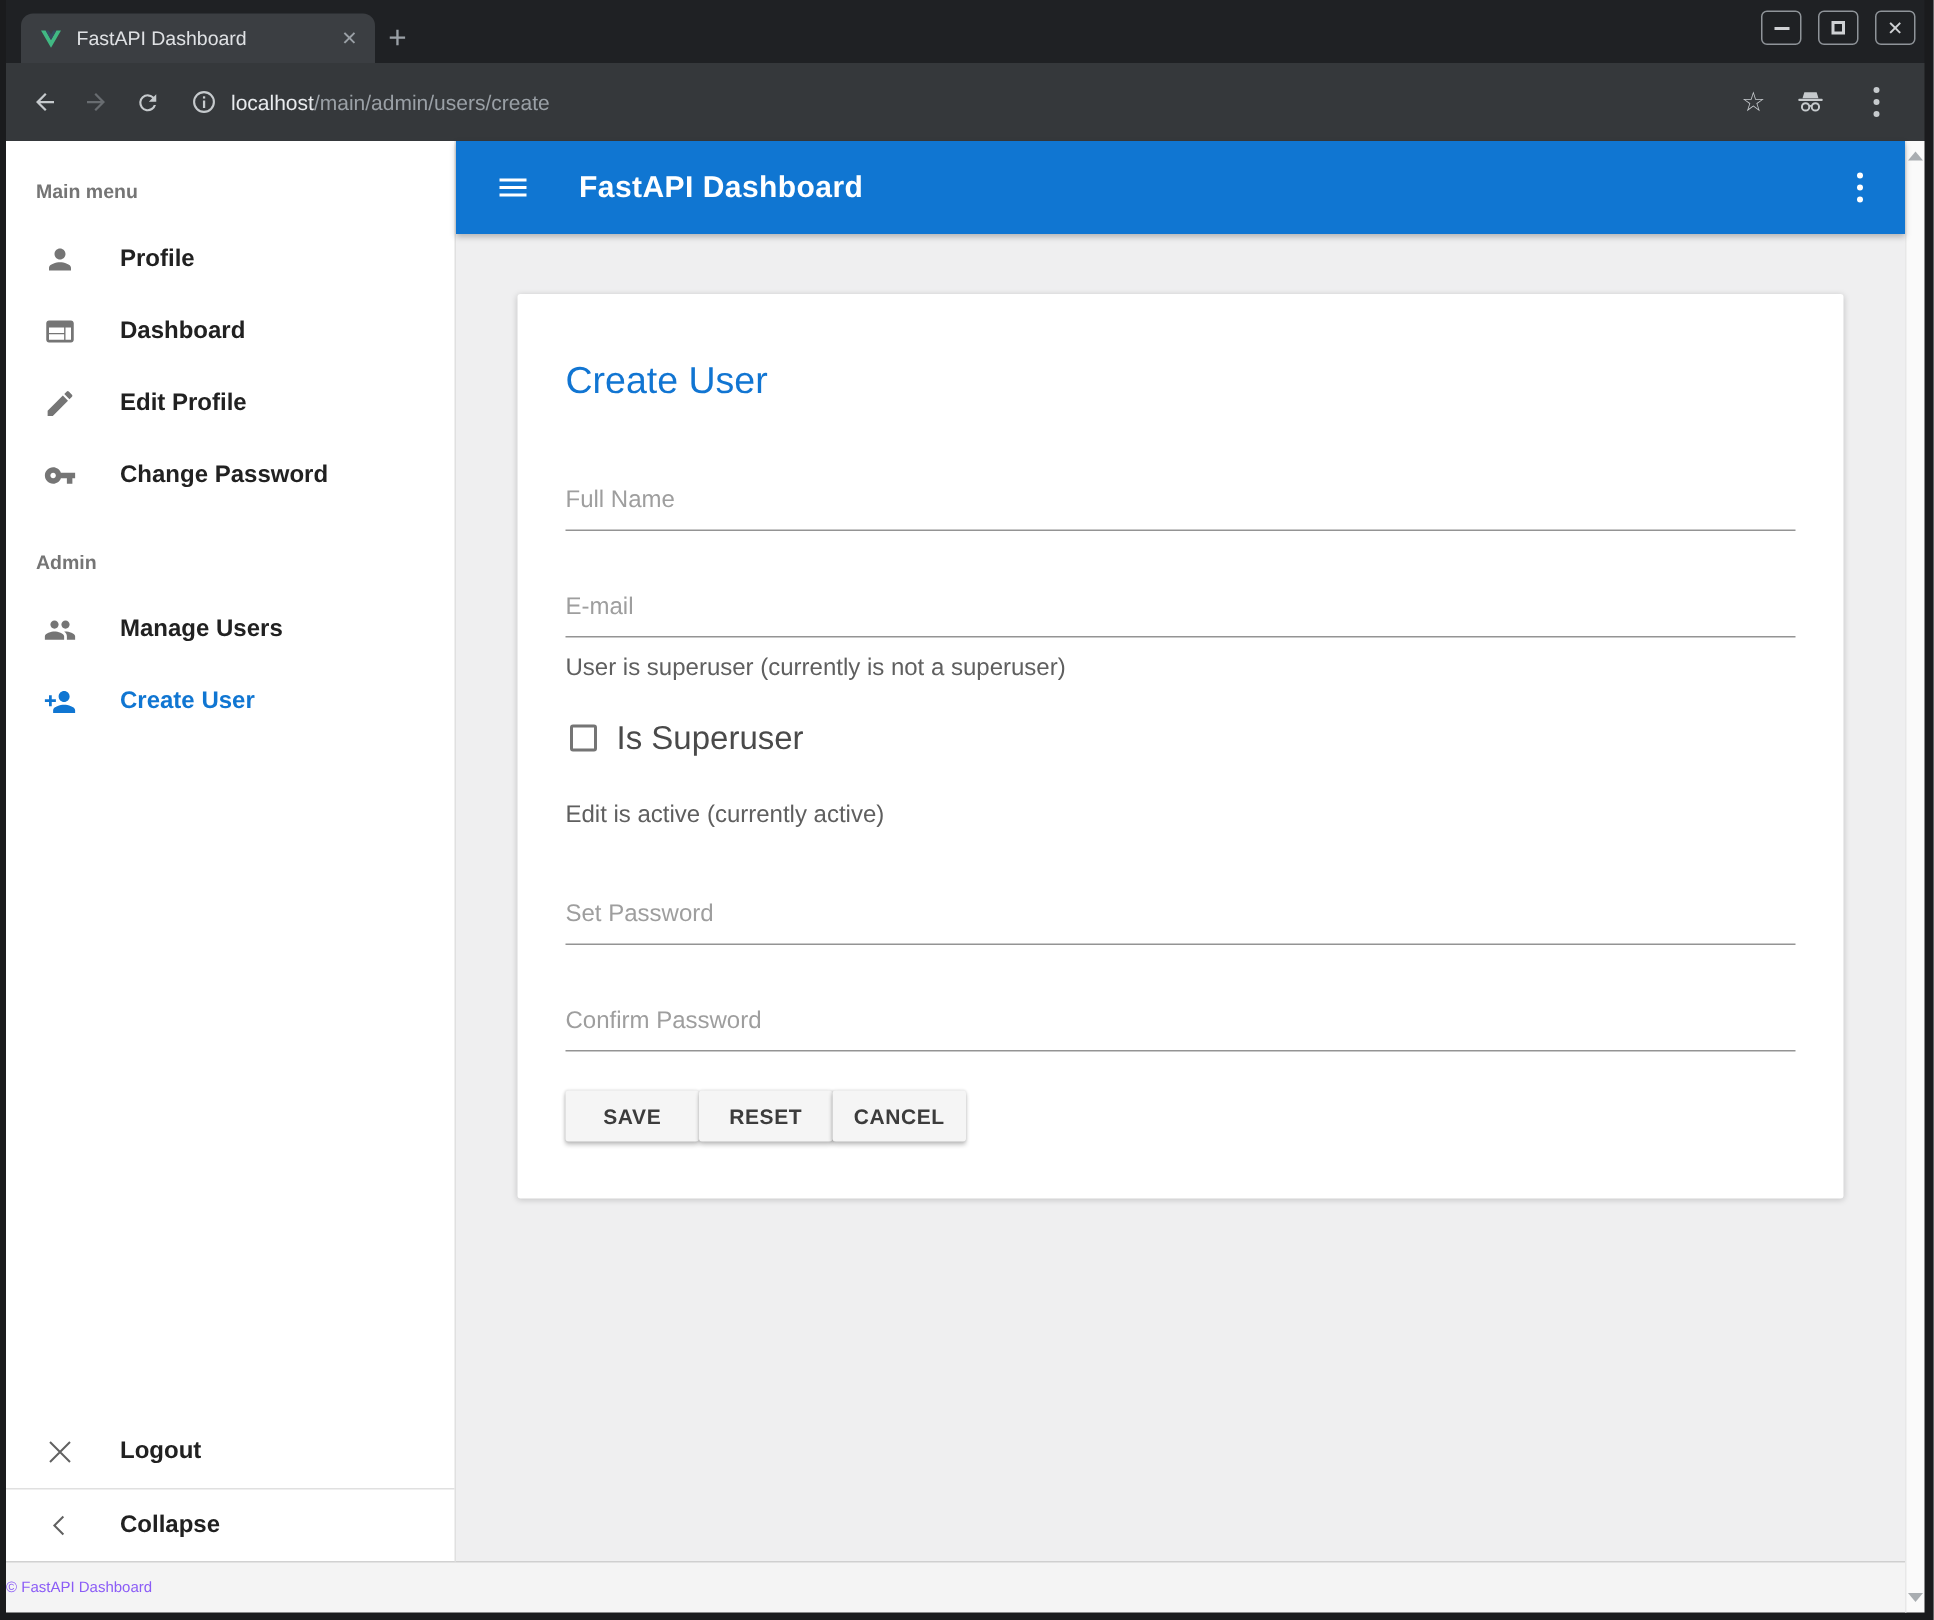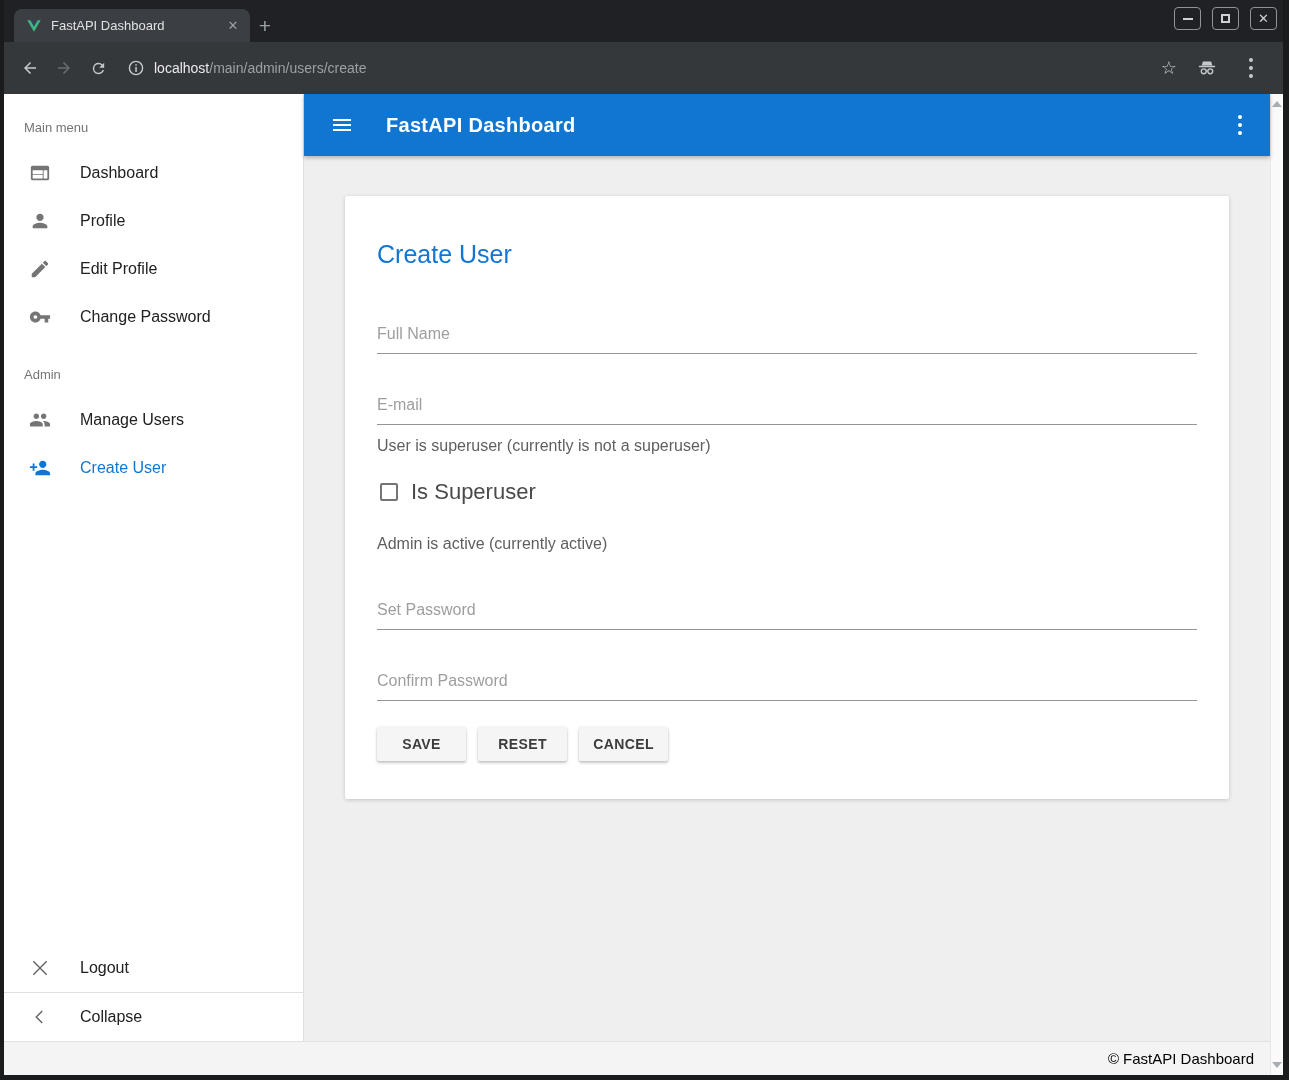--- a/index.html
+++ b/index.html
@@ -27,21 +27,21 @@
   .url-path { color:#9aa0a6; }
   .tool-right { display:flex; align-items:center; gap:20px; margin-right:6px; }
   .star { color:#c6cacd; font-size:18px; }
 
   
   .app-wrap { flex:1; display:flex; min-height:0; }
   .app { flex:1; display:flex; flex-direction:column; min-width:0; }
   .app-body { flex:1; display:flex; min-height:0; }
 
   
-  .sidebar { width:300px; background:#ffffff; border-right:1px solid #e0e0e0; display:flex; flex-direction:column; }
+  .sidebar { width:300px; background:#ffffff; border-right:1px solid #e0e0e0; display:flex; flex-direction:column;font-weight:bold; }
   .section-label { font-size:13px; color:#757575; padding:26px 20px 14px 20px; }
   .side-item { height:48px; display:flex; align-items:center; padding-left:24px; cursor:pointer; }
   .side-item .icn { width:24px; height:24px; display:flex; align-items:center; justify-content:center; }
   .side-item .lbl { margin-left:28px; font-size:16px; color:#212121; }
   .side-item.active .lbl { color:#1076d2; }
   .side-bottom { margin-top:auto; }
   .side-divider { border-top:1px solid #e0e0e0; }
 
   
   .main { flex:1; display:flex; flex-direction:column; min-width:0; }
@@ -63,25 +63,25 @@
   .helper { font-size:16px; color:#5f5f5f; }
   .h1 { margin-top:12px; }
   .h2 { margin-top:30px; }
   .cbrow { display:flex; align-items:center; margin-top:24px; }
   .cbox { width:18px; height:18px; border:2px solid #757575; border-radius:2px; margin-left:3px; }
   .cbox.checked { border:none; background:#64b5f6; display:flex; align-items:center; justify-content:center; }
   .cblabel { font-size:22px; color:#4a4a4a; margin-left:13px; }
   .f3 { margin-top:48px; }
   .f4 { margin-top:42px; }
 
-  .btnrow { margin-top:26px; display:flex; gap:12px; }
+  .btnrow { margin-top:26px; display:flex; gap:0; }
   .btn { min-width:89px; height:34px; background:#f5f5f5; border:none; border-radius:2px; font-family:"Liberation Sans",sans-serif; font-size:14px; font-weight:700; letter-spacing:.4px; color:#3c3c3c; box-shadow:0 2px 3px rgba(0,0,0,.22), 0 0 2px rgba(0,0,0,.12); cursor:pointer; padding:0 14px; }
 
   
-  .footer { height:34px; background:#f4f4f4; border-top:1px solid #e2e2e2; display:flex; align-items:center; justify-content:flex-end; padding-right:16px; font-size:15px; color:#000000; }
+  .footer { height:34px; background:#f4f4f4; border-top:1px solid #e2e2e2; display:flex; align-items:center; padding-right:16px; font-size:10px; color:#8b5cf6; }
 
   
   .page-scrollbar { width:13px; background:#fafafa; border-left:1px solid #e8e8e8; display:flex; flex-direction:column; align-items:center; justify-content:space-between; padding:7px 0; }
   .sb-up { width:0; height:0; border-left:5px solid transparent; border-right:5px solid transparent; border-bottom:6px solid #a9adb1; }
   .sb-down { width:0; height:0; border-left:5px solid transparent; border-right:5px solid transparent; border-top:6px solid #a9adb1; }
 </style>
 </head>
 <body>
 
 <div class="window">
@@ -160,33 +160,33 @@
   <div class="app-wrap">
     <div class="app">
       <div class="app-body">
 
         <nav class="sidebar">
           <div class="section-label">Main menu</div>
 
           <div class="side-item">
             <span class="icn">
               <svg width="22" height="22" viewBox="0 0 24 24">
+                  <path fill="#757575" d="M12 12c2.21 0 4-1.79 4-4s-1.79-4-4-4-4 1.79-4 4 1.79 4 4 4zm0 2c-2.67 0-8 1.34-8 4v2h16v-2c0-2.66-5.33-4-8-4z"></path>
+                </svg>
+            </span>
+            <span class="lbl">Profile</span>
+          </div>
+
+          <div class="side-item">
+            <span class="icn">
+              <svg width="22" height="22" viewBox="0 0 24 24">
                   <path fill="#757575" d="M20 4H4c-1.1 0-1.99.9-1.99 2L2 18c0 1.1.9 2 2 2h16c1.1 0 2-.9 2-2V6c0-1.1-.9-2-2-2zm-5 14H4v-4h11v4zm0-5H4V9h11v4zm5 5h-4V9h4v9z"></path>
                 </svg>
             </span>
             <span class="lbl">Dashboard</span>
-          </div>
-
-          <div class="side-item">
-            <span class="icn">
-              <svg width="22" height="22" viewBox="0 0 24 24">
-                  <path fill="#757575" d="M12 12c2.21 0 4-1.79 4-4s-1.79-4-4-4-4 1.79-4 4 1.79 4 4 4zm0 2c-2.67 0-8 1.34-8 4v2h16v-2c0-2.66-5.33-4-8-4z"></path>
-                </svg>
-            </span>
-            <span class="lbl">Profile</span>
           </div>
 
           <div class="side-item">
             <span class="icn">
               <svg width="22" height="22" viewBox="0 0 24 24">
                   <path fill="#757575" d="M3 17.25V21h3.75L17.81 9.94l-3.75-3.75L3 17.25zM20.71 7.04c.39-.39.39-1.02 0-1.41l-2.34-2.34a.9959.9959 0 0 0-1.41 0l-1.83 1.83 3.75 3.75 1.83-1.83z"></path>
                 </svg>
             </span>
             <span class="lbl">Edit Profile</span>
           </div>
@@ -267,21 +267,21 @@
               <div class="field f2">
                 <input type="text" placeholder="E-mail" style="">
               </div>
 
               <div class="helper h1">User is superuser (currently is not a superuser)</div>
               <div class="cbrow">
                 <div class="cbox"></div>
                 <span class="cblabel">Is Superuser</span>
               </div>
 
-              <div class="helper h2">Admin is active (currently active)</div>
+              <div class="helper h2">Edit is active (currently active)</div>
 
               <div class="field f3">
                 <input type="text" placeholder="Set Password" style="">
               </div>
 
               <div class="field f4">
                 <input type="text" placeholder="Confirm Password" style="">
               </div>
 
               <div class="btnrow">

